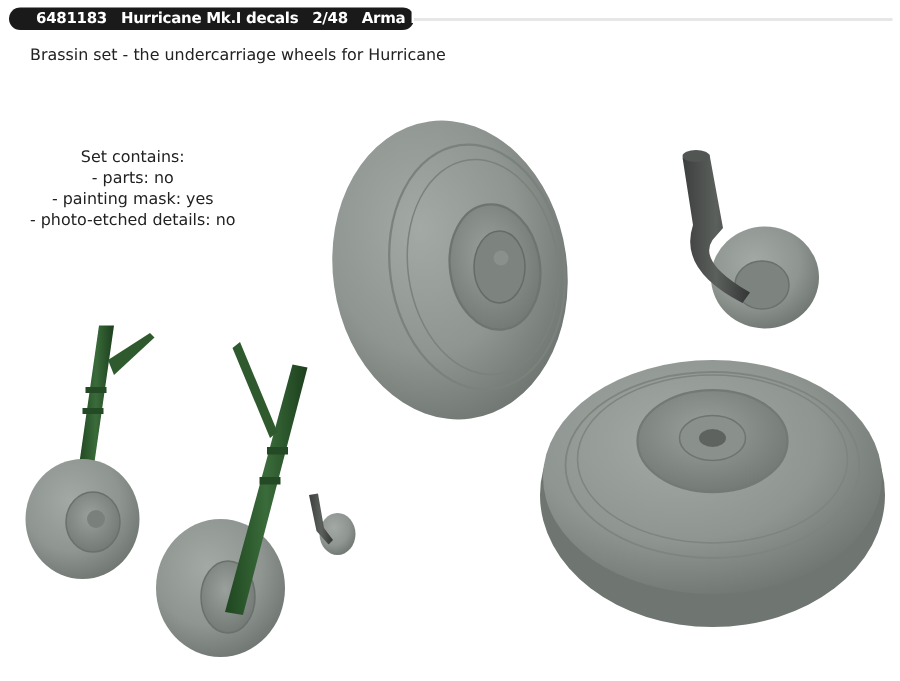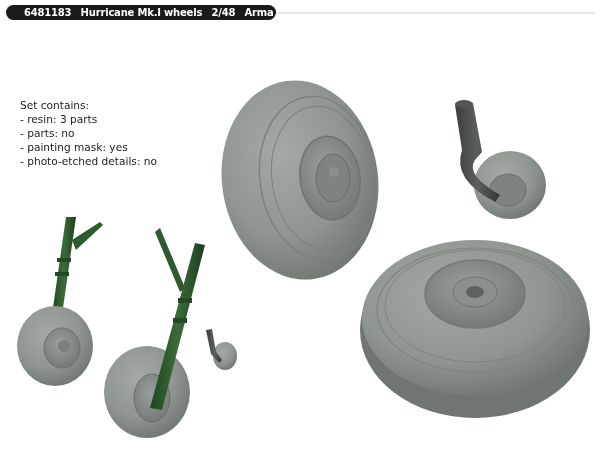--- a/index.html
+++ b/index.html
@@ -16,40 +16,40 @@
       position: absolute; left: 276px; top: 12px; width: 319px; height: 2px; background: #e6e6e6;
     }
     .desc {
       position: absolute; left: 20px; top: 30px; width: 290px; font-size: 10.6px; line-height: 14px; color: #222;
       font-family: "DejaVu Sans", sans-serif;
     }
     .contents {
       position: absolute; left: 20px; top: 98px; font-size: 10.6px; line-height: 14px; color: #222;
       font-family: "DejaVu Sans", sans-serif;
     }
-    .contents div { white-space: nowrap; }
+    .contents div { white-space: nowrap; text-align: center; }
     svg.art { position: absolute; left: 0; top: 0; }
   </style>
 </head>
 <body>
 
 <div class="header-bar">
   <span>6481183</span>
-  <span>Hurricane Mk.I wheels</span>
+  <span>Hurricane Mk.I decals</span>
   <span>2/48</span>
   <span>Arma Hobby</span>
 </div>
 <div class="header-line"></div>
 
 <div class="desc">
+  <div>Brassin set - the undercarriage wheels for Hurricane</div>
 </div>
 
 <div class="contents">
   <div>Set contains:</div>
-  <div>- resin: 3 parts</div>
   <div>- parts: no</div>
   <div>- painting mask: yes</div>
   <div>- photo-etched details: no</div>
 </div>
 
 <svg class="art" width="600" height="454" viewBox="0 0 600 454">
   <defs>
     <radialGradient id="tyreGrad" cx="40%" cy="35%" r="70%">
       <stop offset="0%" stop-color="#a3aaa5"></stop>
       <stop offset="60%" stop-color="#8f9691"></stop>

